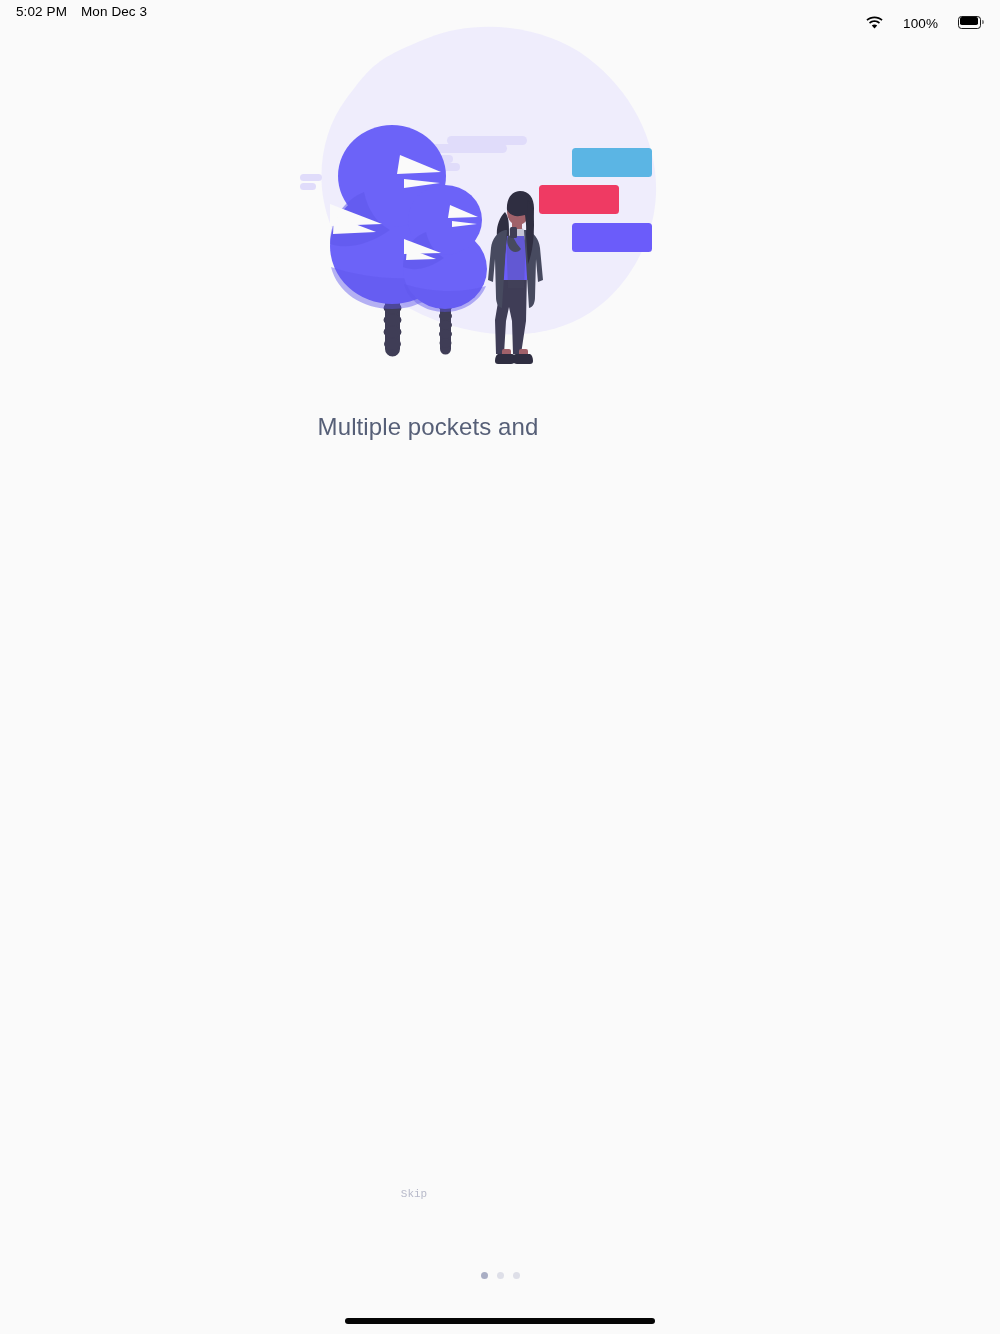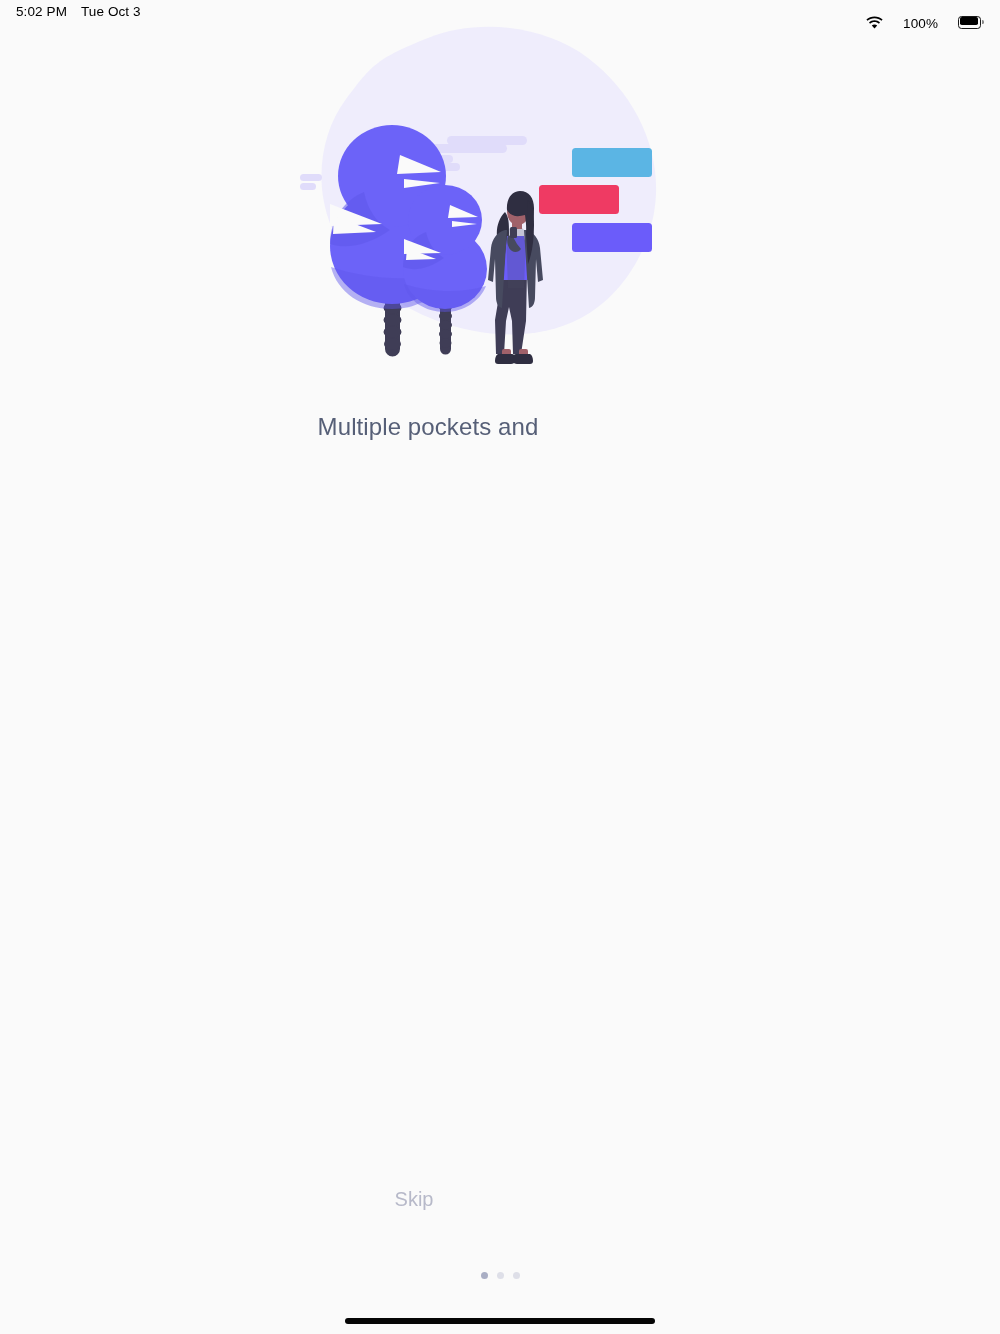--- a/index.html
+++ b/index.html
@@ -82,26 +82,26 @@
   }
   .headline-line { display: block; }
 
   
   .skip-button {
     position: absolute;
     left: 0; top: 1188px;
     width: 828px;
     text-align: center;
     color: #b7b9c9;
-    font-size: 20px;
+    font-size: 11px;
     font-weight: 400;
     cursor: pointer;
     background: none;
     border: none;
-    font-family: Liberation Sans, sans-serif;
+    font-family: Liberation Mono, monospace;
   }
 
   
   .page-dots {
     position: absolute;
     left: 0; top: 1272px;
     width: 1000px;
     display: flex;
     justify-content: center;
     align-items: center;
@@ -127,21 +127,21 @@
   }
 </style>
 </head>
 <body>
 
 <div id="screen">
 
   <div class="status-bar">
     <div class="status-left">
       <span class="status-time">5:02 PM</span>
-      <span class="status-date">Tue Oct 3</span>
+      <span class="status-date">Mon Dec 3</span>
     </div>
     <div class="status-right">
       <span>
         <svg class="wifi-icon" viewBox="0 0 17 13" aria-hidden="true">
           <path d="M8.5 2.2c2.7 0 5.2 1 7 2.6l1.1-1.3C14.5 1.6 11.6.4 8.5.4S2.5 1.6.4 3.5l1.1 1.3c1.8-1.6 4.3-2.6 7-2.6z" fill="#000"></path>
           <path d="M8.5 6.1c1.7 0 3.3.6 4.4 1.7l1.1-1.3C12.6 5.1 10.6 4.3 8.5 4.3S4.4 5.1 3 6.5l1.1 1.3c1.1-1.1 2.7-1.7 4.4-1.7z" fill="#000"></path>
           <path d="M8.5 12.6l2.7-3.2c-.7-.6-1.7-1-2.7-1s-2 .4-2.7 1l2.7 3.2z" fill="#000"></path>
         </svg>
       </span>
       <span class="battery-pct">100%</span>

